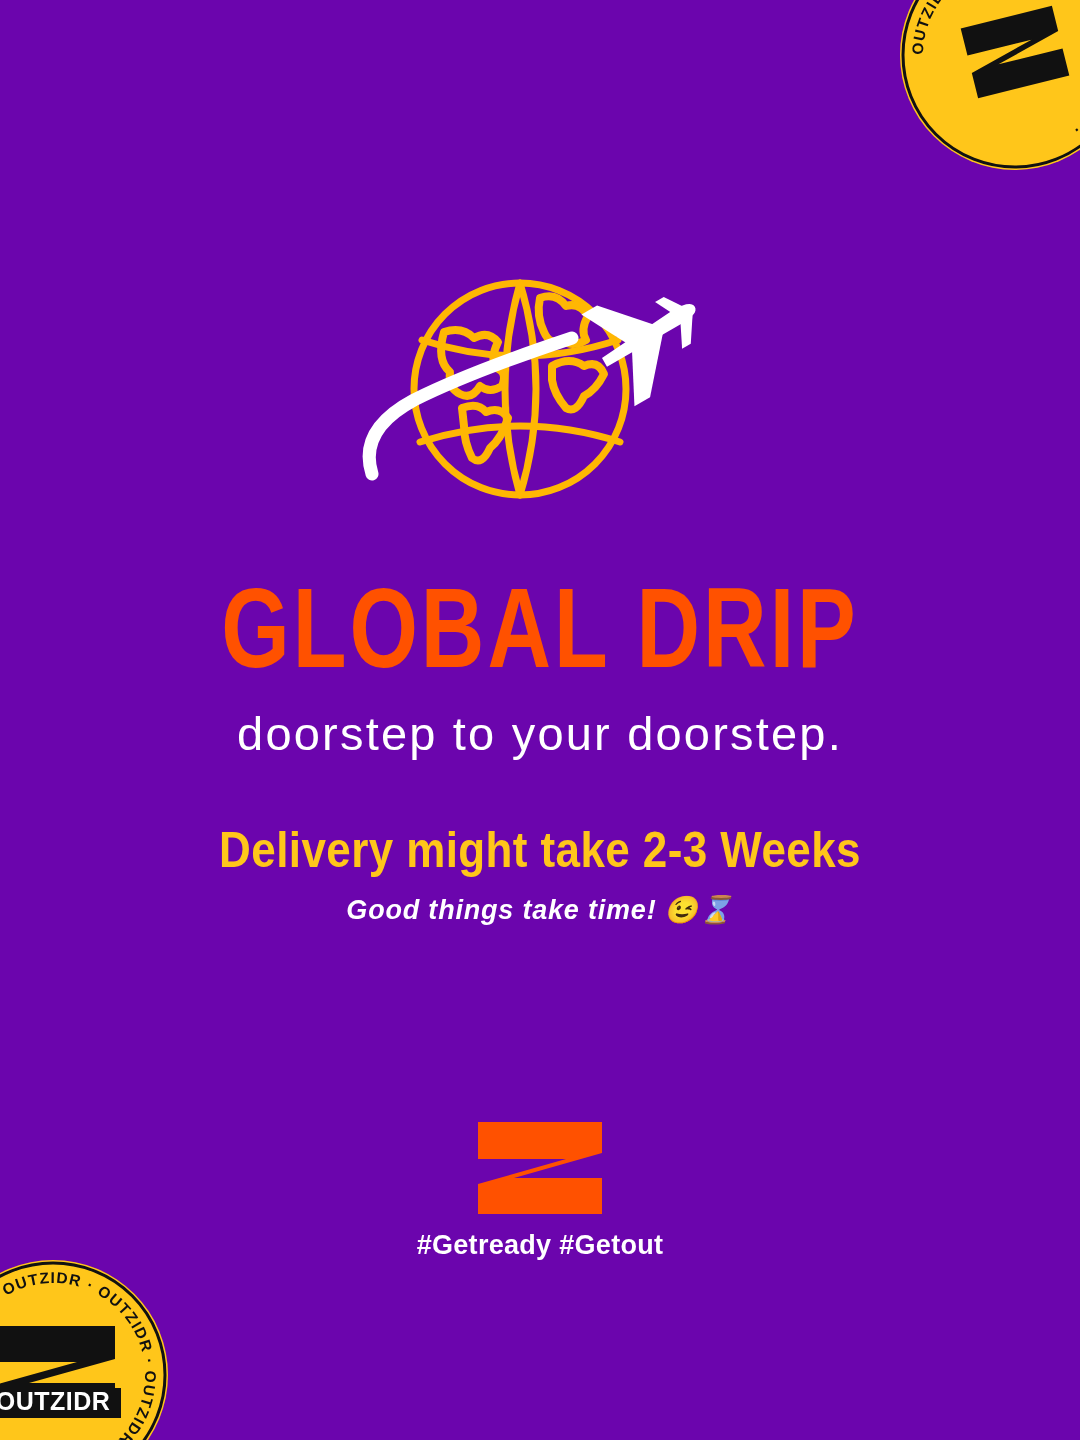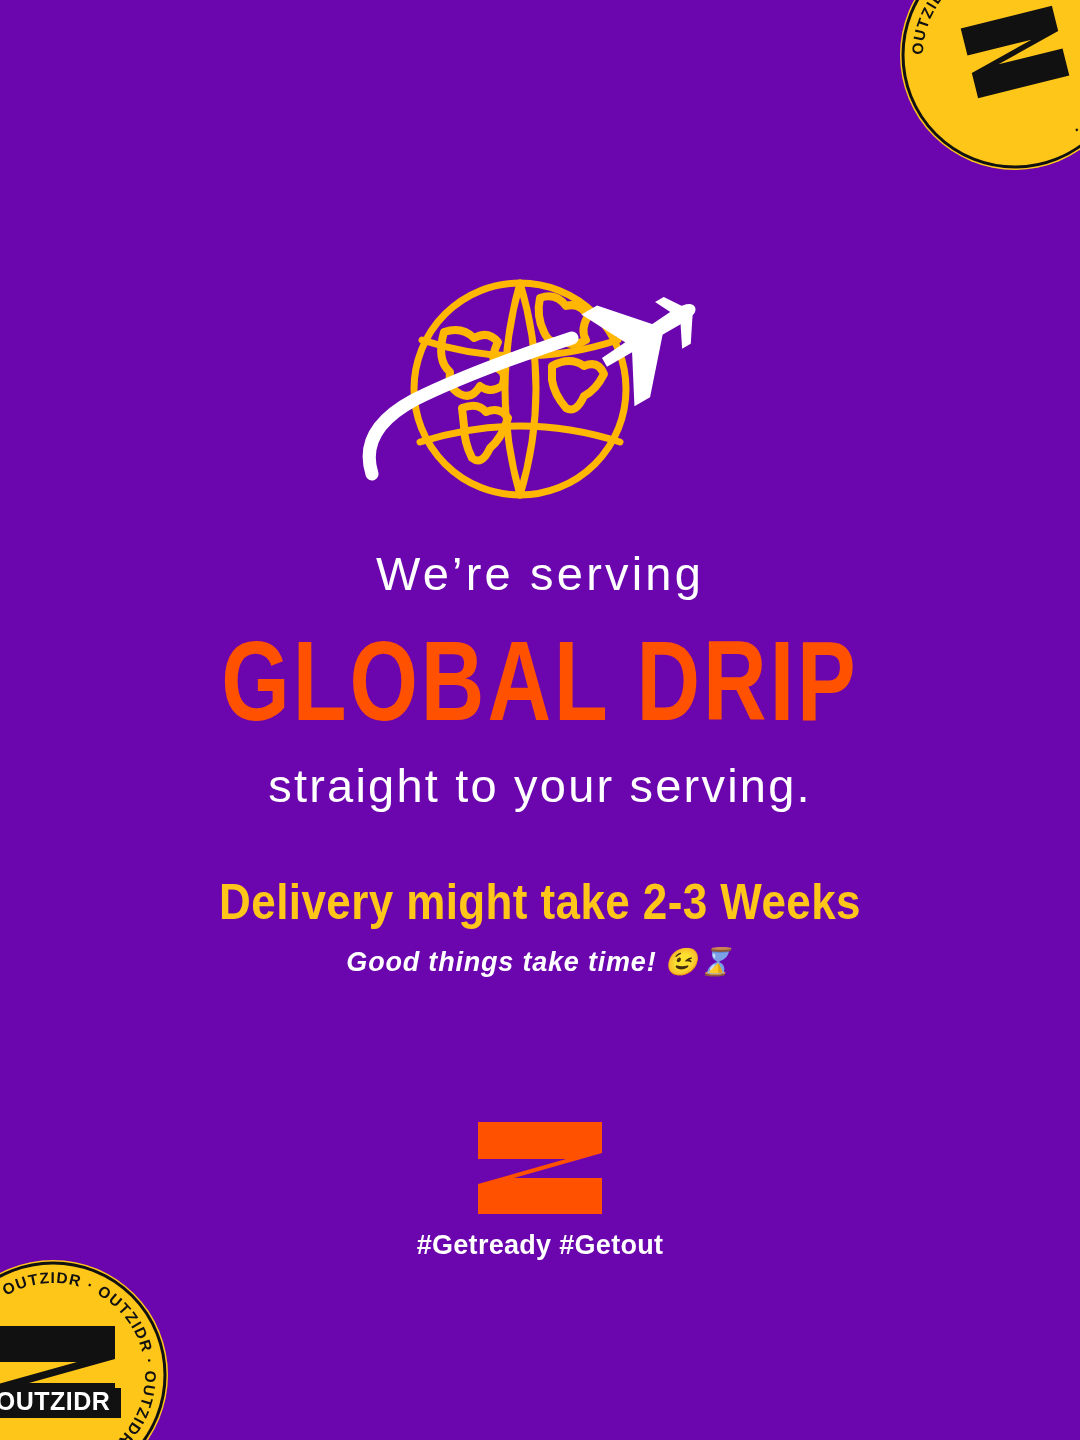--- a/index.html
+++ b/index.html
@@ -200,23 +200,22 @@
                  Z"></path>
         <path d="M 30 2 L 4 -48 L 22 -48 L 66 2 Z"></path>
         <path d="M 30 8 L 4 58 L 22 58 L 66 8 Z"></path>
         <path d="M 86 2 L 74 -22 L 84 -22 L 100 2 Z"></path>
         <path d="M 86 8 L 74 32 L 84 32 L 100 8 Z"></path>
       </g>
     </svg>
   </div>
 
   <div id="copy">
-    <div class="line-serving">We’re serving</div>
     <div class="line-headline">GLOBAL DRIP</div>
-    <div class="line-doorstep">straight to your serving.</div>
+    <div class="line-doorstep">doorstep to your doorstep.</div>
     <div class="line-delivery">Delivery might take 2-3 Weeks</div>
     <div class="line-good">Good things take time! 😉⌛</div>
   </div>
 
   <div id="footer">
     <div id="z-logo">
       <svg viewBox="0 0 124 92" xmlns="http://www.w3.org/2000/svg">
         <polygon points="0,0 124,0 124,31 36,56 124,56 124,92 0,92 0,62 88,37 0,37" fill="#FF5100"></polygon>
       </svg>
     </div>

